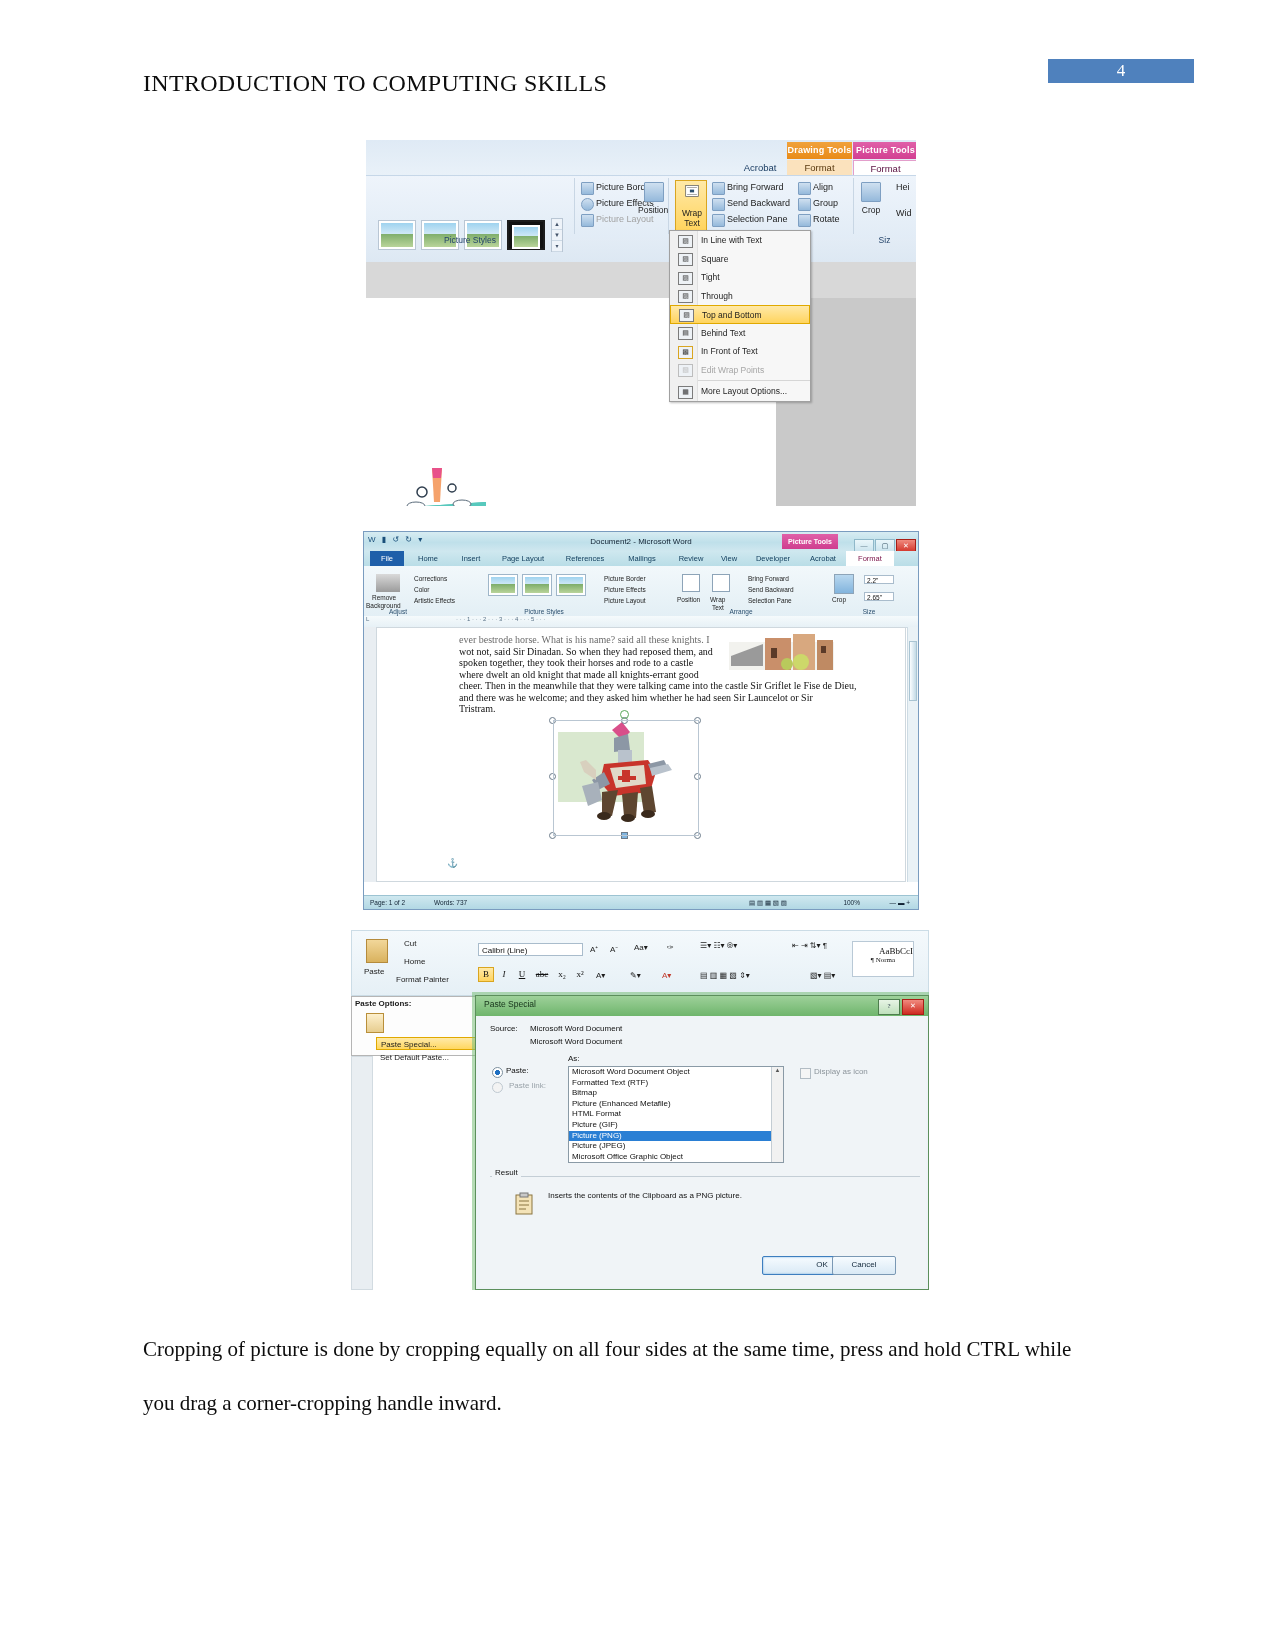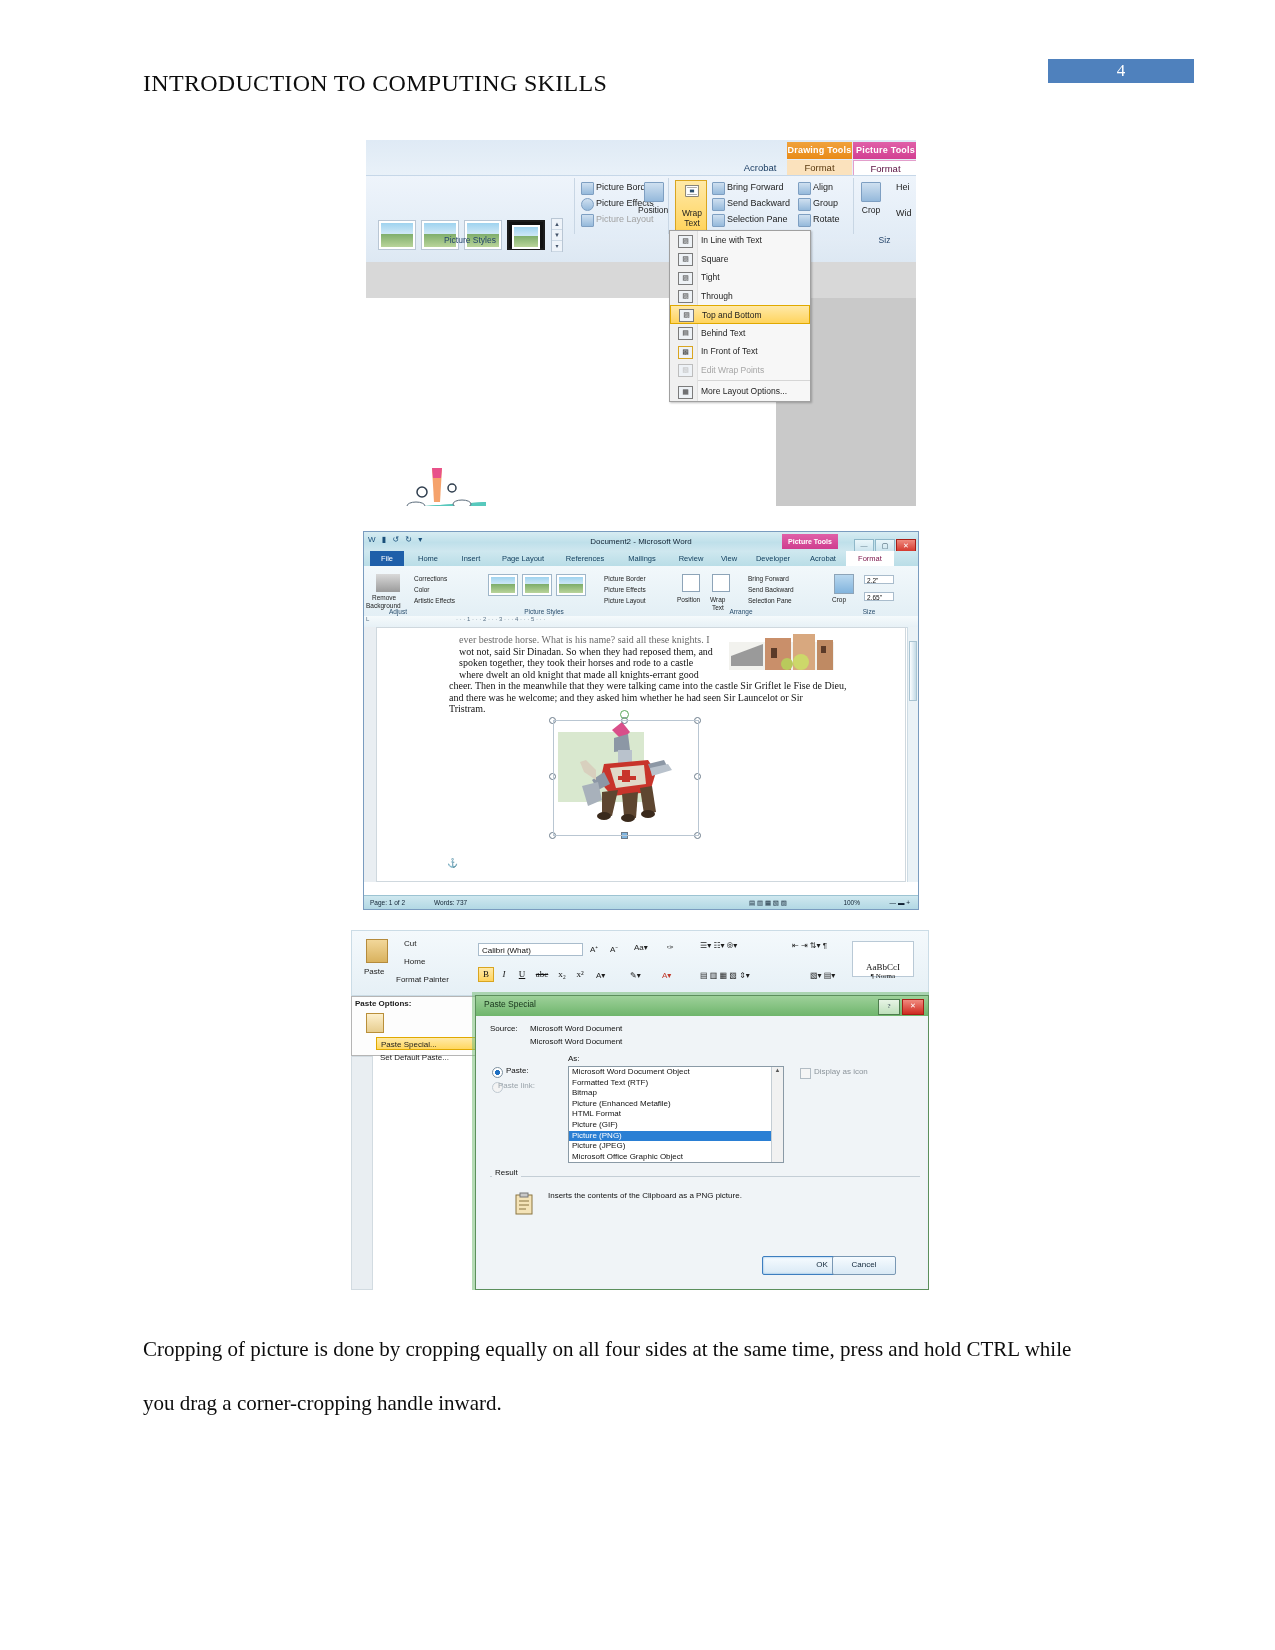--- a/index.html
+++ b/index.html
@@ -514,21 +514,21 @@
 
   <div class="s2-lineno"></div>
 
   <div class="s2-page">
     <div class="s2-text">
       <div style="color:#6b6b6b;">ever bestrode horse. What is his name? said all these knights. I</div>
       <div>wot not, said Sir Dinadan.  So when they had reposed them, and</div>
       <div>spoken together, they took their horses and rode to a castle</div>
       <div>where dwelt an old knight that made all knights-errant good</div>
     </div>
-    <div class="s2-text" style="top:52px; left:72px; width:420px;">
+    <div class="s2-text" style="top:52px; left:82px; width:420px;">
       <div>cheer.  Then in the meanwhile that they were talking came into the castle Sir Griflet le Fise de Dieu,</div>
       <div>and there was he welcome; and they asked him whether he had seen Sir Launcelot or Sir</div>
       <div>Tristram.</div>
     </div>
 
     <svg style="position:absolute;left:352px;top:4px;width:105px;height:38px;" viewBox="0 0 105 38">
       <rect x="0" y="10" width="105" height="28" fill="#f2f2ee"></rect>
       <path d="M2 24 L34 12 L34 34 L2 34 Z" fill="#9a9a9a"></path>
       <rect x="36" y="6" width="26" height="32" fill="#c98f6a"></rect>
       <rect x="42" y="16" width="6" height="10" fill="#5b3a28"></rect>
@@ -592,21 +592,21 @@
 
 <div class="shot" id="shot3">
 
   <div class="s3-ribbon">
     <div style="position:absolute;left:14px;top:8px;width:20px;height:22px;background:linear-gradient(to bottom,#f2d79a,#d9b25e);border:1px solid #b58b3c;"></div>
     <div class="s3-cmd" style="left:12px; top:36px;">Paste</div>
     <div class="s3-cmd" style="left:52px; top:8px;">Cut</div>
     <div class="s3-cmd" style="left:52px; top:26px;">Home</div>
     <div class="s3-cmd" style="left:44px; top:44px;">Format Painter</div>
 
-    <div class="s3-fontbox">Calibri (What)</div>
+    <div class="s3-fontbox">Calibri (Line)</div>
     <div class="s3-cmd" style="left:238px; top:12px;">A⁺</div>
     <div class="s3-cmd" style="left:258px; top:12px;">A⁻</div>
     <div class="s3-cmd" style="left:282px; top:12px;">Aa▾</div>
     <div class="s3-cmd" style="left:315px; top:12px;">✑</div>
 
     <div class="s3-fbtn on" style="left:126px; top:36px;">B</div>
     <div class="s3-fbtn" style="left:144px; top:36px; font-style:italic;">I</div>
     <div class="s3-fbtn" style="left:162px; top:36px; text-decoration:underline;">U</div>
     <div class="s3-fbtn" style="left:182px; top:36px; text-decoration:line-through;">abe</div>
     <div class="s3-fbtn" style="left:202px; top:36px;text-align:center;">x₂</div>
@@ -614,21 +614,21 @@
     <div class="s3-cmd" style="left:244px; top:40px;">A▾</div>
     <div class="s3-cmd" style="left:278px; top:40px;">✎▾</div>
     <div class="s3-cmd" style="left:310px; top:40px; color:#c0392b;">A▾</div>
 
     <div class="s3-cmd" style="left:348px; top:10px;">☰▾ ☷▾ ⦾▾</div>
     <div class="s3-cmd" style="left:440px; top:10px;">⇤ ⇥   ⇅▾ ¶</div>
     <div class="s3-cmd" style="left:348px; top:40px;">▤ ▥ ▦ ▧   ⇕▾</div>
     <div class="s3-cmd" style="left:458px; top:40px;">▧▾  ▤▾</div>
 
     <div class="s3-styles">
-      <div style="margin-top:20px;">AaBbCcI</div>
+      <div style="margin-top:4px;text-align:right;">AaBbCcI</div>
       <div style="font-size:7px;">¶ Norma</div>
     </div>
   </div>
 
   <div class="s3-leftdoc"></div>
 
   <div class="s3-pasteopts">
     <div class="s3-po-title">Paste Options:</div>
     <div style="position:absolute;left:14px;top:16px;width:16px;height:18px;border:1px solid #b98f3a;background:linear-gradient(to bottom,#fdf0cd,#e7cd8f);"></div>
     <div class="s3-po-item sel" style="top:40px;">Paste Special...</div>
@@ -645,21 +645,21 @@
     <div class="s3-dlg-body">
       <div class="s3-lbl" style="left:10px; top:8px;">Source:</div>
       <div class="s3-lbl" style="left:50px; top:8px;">Microsoft Word Document</div>
       <div class="s3-lbl" style="left:50px; top:21px;">Microsoft Word Document</div>
 
       <div class="s3-lbl" style="left:88px; top:38px;">As:</div>
 
       <div class="s3-radio" style="left:12px; top:51px;"></div>
       <div class="s3-lbl" style="left:26px; top:50px;">Paste:</div>
       <div class="s3-radio off" style="left:12px; top:66px;"></div>
-      <div class="s3-lbl" style="left:18px; top:65px; color:#9aa3aa;">Paste link:</div>
+      <div class="s3-lbl" style="left:29px; top:65px; color:#9aa3aa;">Paste link:</div>
 
       <div class="s3-list">
         <div class="s3-li">Microsoft Word Document Object</div>
         <div class="s3-li">Formatted Text (RTF)</div>
         <div class="s3-li">Bitmap</div>
         <div class="s3-li">Picture (Enhanced Metafile)</div>
         <div class="s3-li">HTML Format</div>
         <div class="s3-li">Picture (GIF)</div>
         <div class="s3-li sel">Picture (PNG)</div>
         <div class="s3-li">Picture (JPEG)</div>

